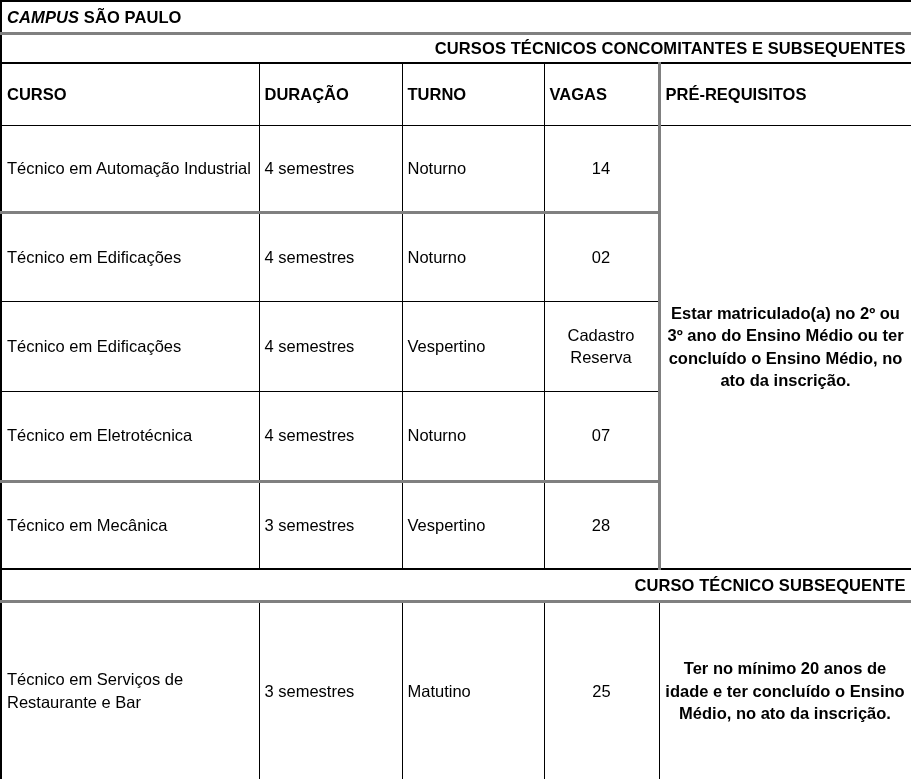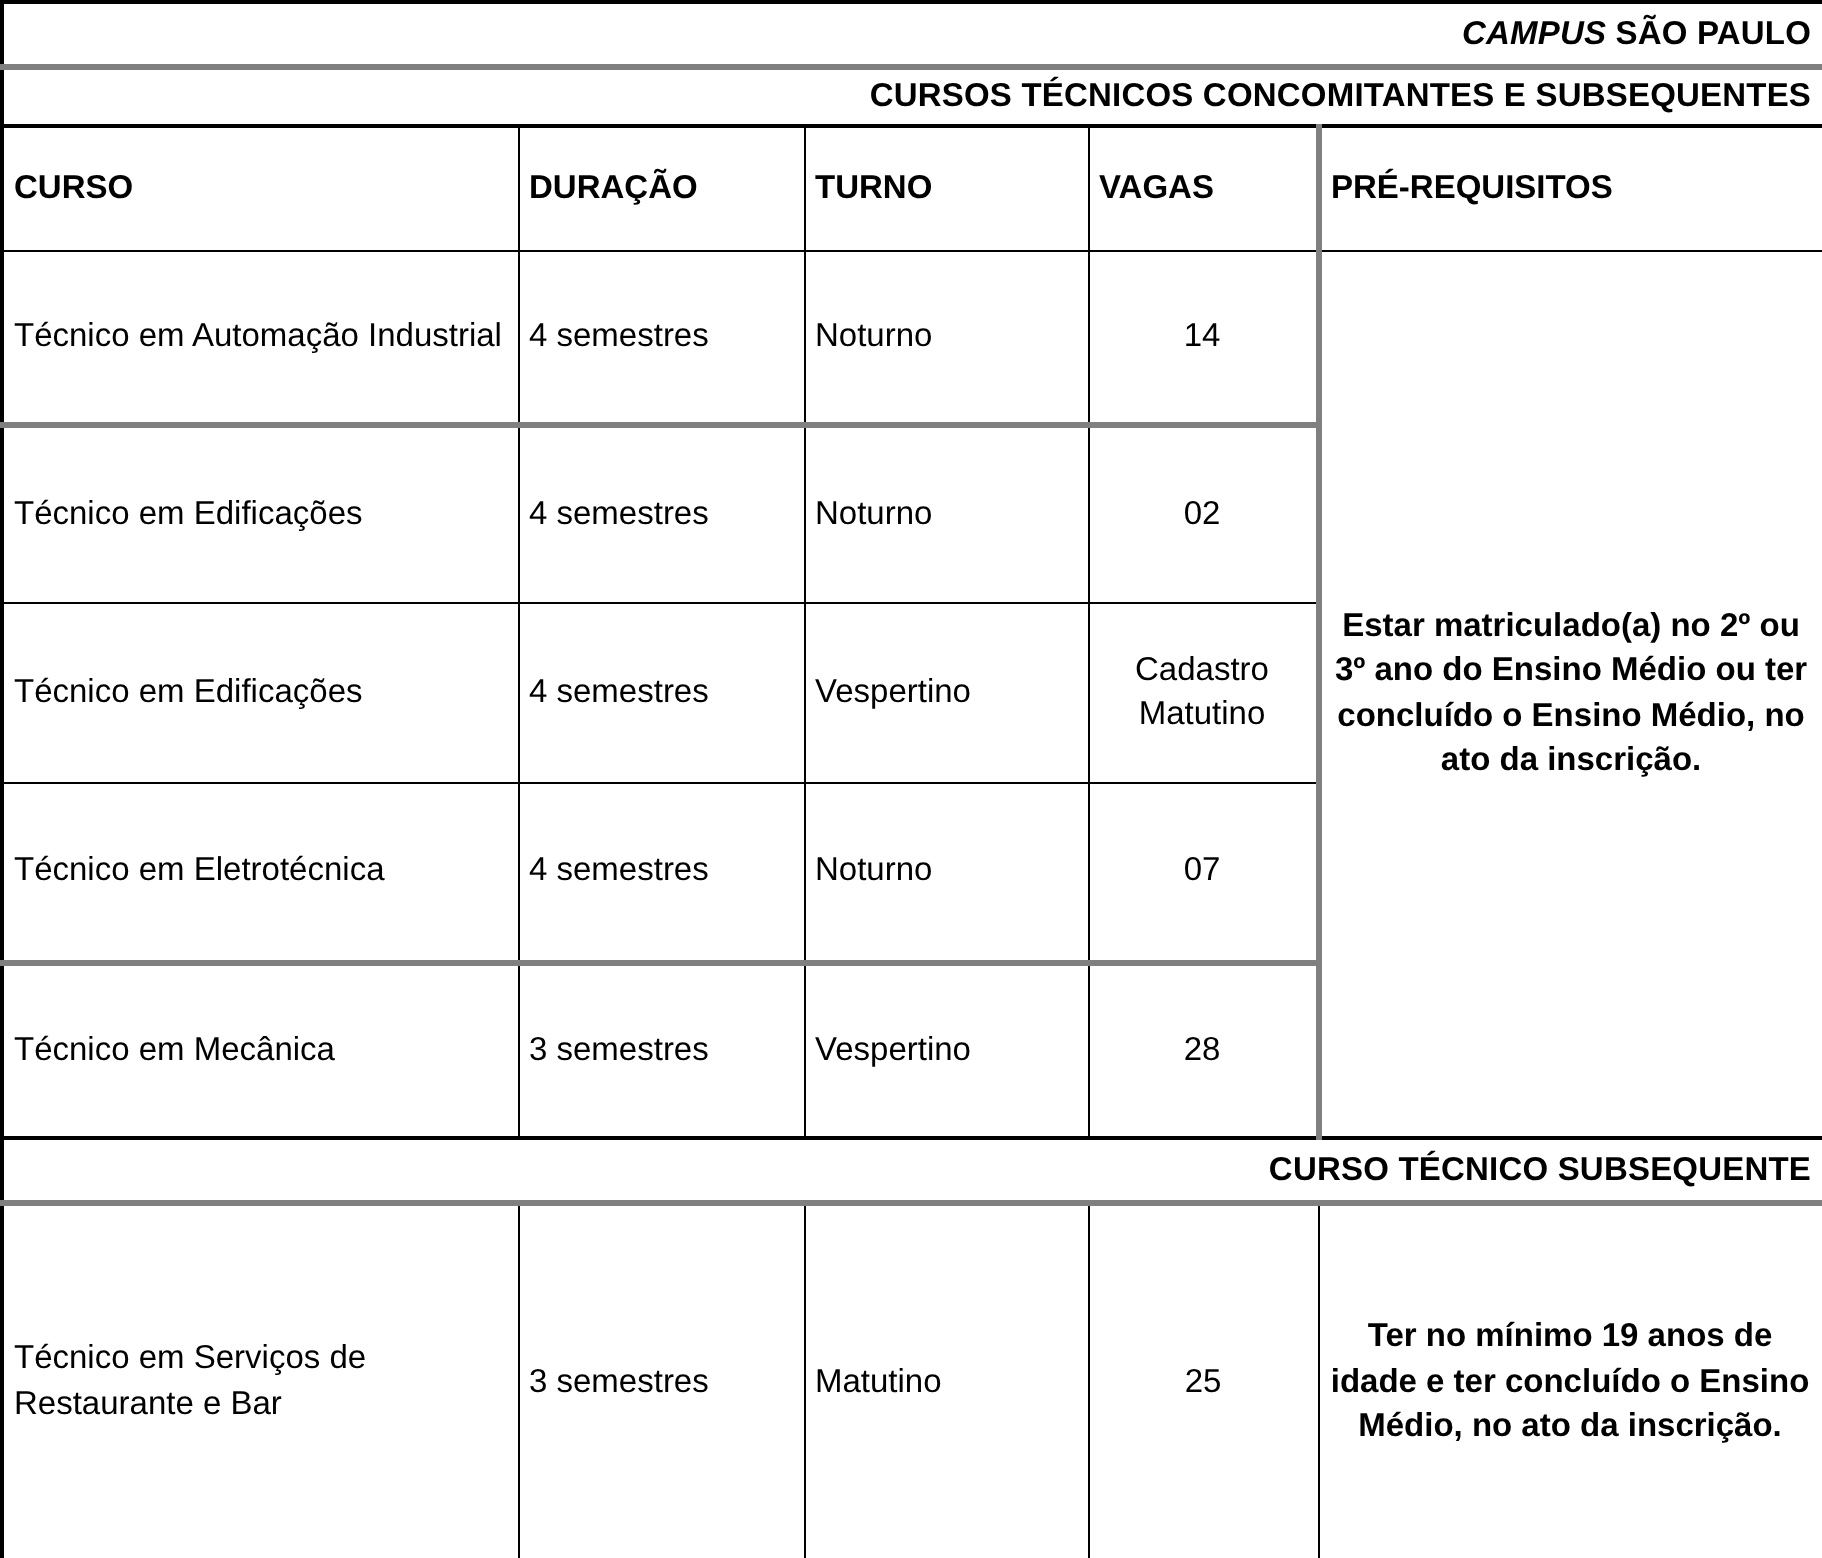--- a/index.html
+++ b/index.html
@@ -46,21 +46,21 @@
   .br-gray   { border-right: 3px solid #808080; }
   .bb-thin   { border-bottom: 1.5px solid #000000; }
   .br-thin   { border-right: 1.5px solid #000000; }
 
   
   .c   { text-align: left; }
 
   .banner-title {
     font-weight: bold;
     font-size: 17px;
-    text-align: right;
+    text-align: left;
     letter-spacing: 0.1px;
   }
   .banner-title .campus-word {
     font-style: italic;
   }
 
   .section-title {
     font-weight: bold;
     font-size: 17px;
     text-align: right;
@@ -138,21 +138,21 @@
         <td class="course-name c bl-black br-thin bb-thin" style="height:89px;">Técnico em Edificações</td>
         <td class="c br-thin bb-thin">4 semestres</td>
         <td class="c br-thin bb-thin">Noturno</td>
         <td class="vagas br-gray bb-thin">02</td>
       </tr>
 
       <tr>
         <td class="course-name c bl-black br-thin bb-thin" style="height:90px;">Técnico em Edificações</td>
         <td class="c br-thin bb-thin">4 semestres</td>
         <td class="c br-thin bb-thin">Vespertino</td>
-        <td class="vagas br-gray bb-thin" style="padding-left:2px;padding-right:2px;">Cadastro Matutino</td>
+        <td class="vagas br-gray bb-thin" style="padding-left:2px;padding-right:2px;">Cadastro Reserva</td>
       </tr>
 
       <tr>
         <td class="course-name c bl-black br-thin bb-gray" style="height:90px;margin-left:33px;">Técnico em Eletrotécnica</td>
         <td class="c br-thin bb-gray">4 semestres</td>
         <td class="c br-thin bb-gray">Noturno</td>
         <td class="vagas br-gray bb-gray">07</td>
       </tr>
 
       <tr>
@@ -164,18 +164,18 @@
 
       <tr>
         <td colspan="5" class="section-title bl-black br-gray bb-gray" style="height:32px;">CURSO TÉCNICO SUBSEQUENTE</td>
       </tr>
 
       <tr>
         <td class="course-name c bl-black br-thin bb-black" style="height:179px;margin-left:45px;">Técnico em Serviços de Restaurante e Bar</td>
         <td class="c br-thin bb-black">3 semestres</td>
         <td class="c br-thin bb-black">Matutino</td>
         <td class="vagas br-thin bb-black">25</td>
-        <td class="prereq br-gray bb-black">Ter no mínimo 19 anos de idade e ter concluído o Ensino Médio, no ato da inscrição.</td>
+        <td class="prereq br-gray bb-black">Ter no mínimo 20 anos de idade e ter concluído o Ensino Médio, no ato da inscrição.</td>
       </tr>
 
     </tbody>
   </table>
 </div>
 
 </body></html>

